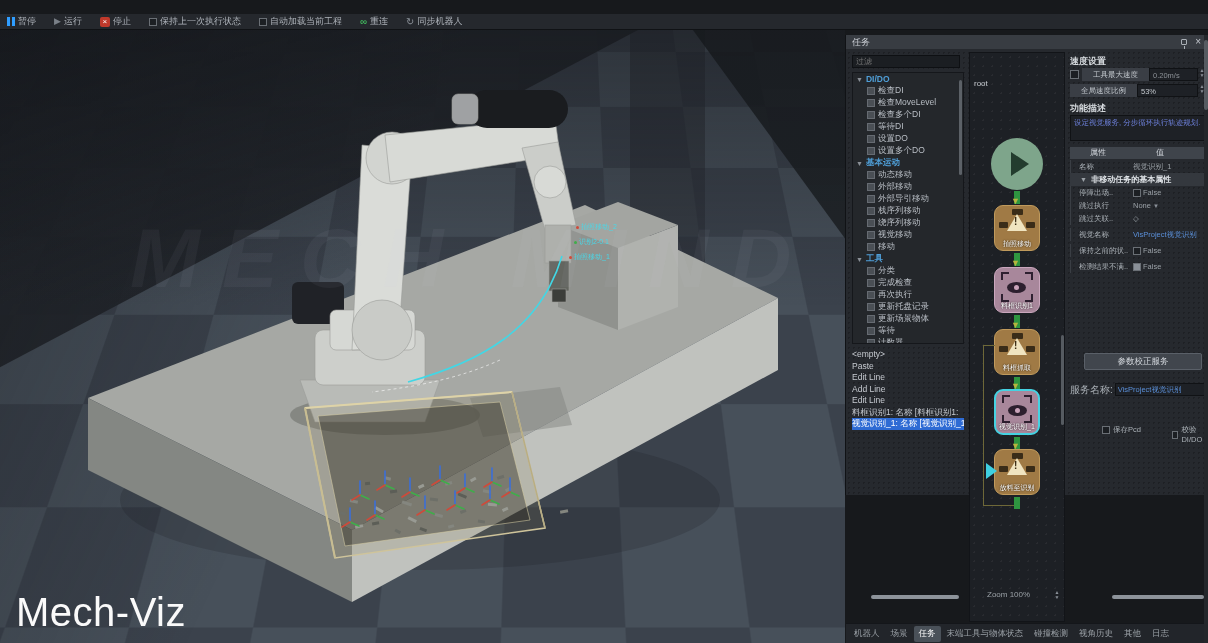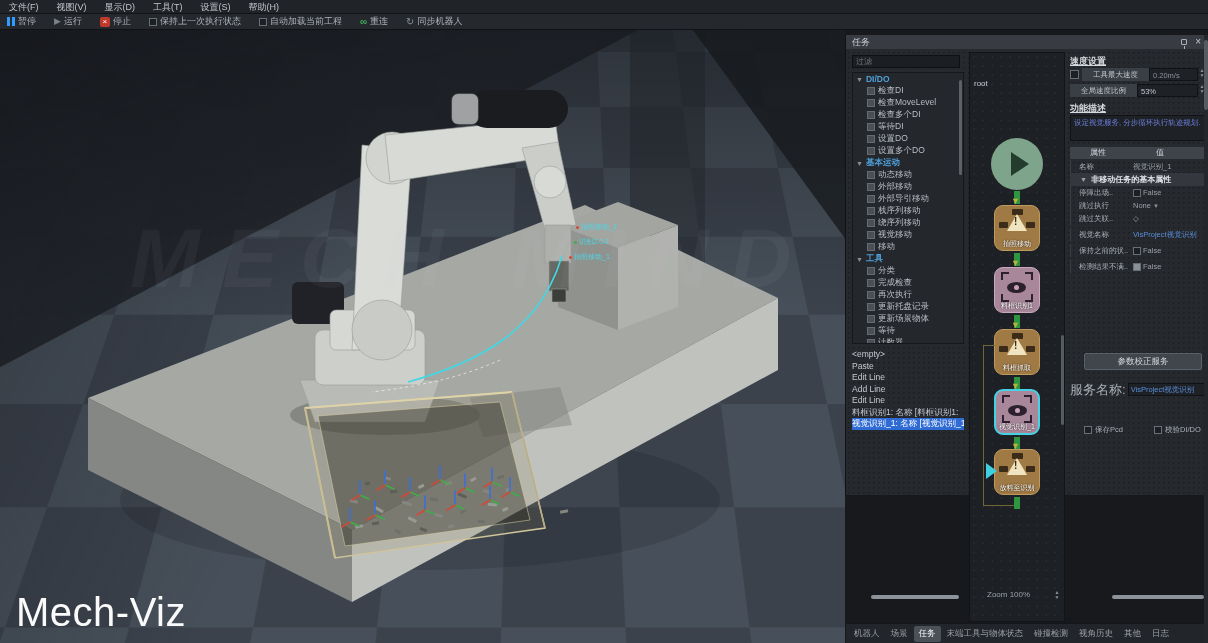--- a/index.html
+++ b/index.html
@@ -112,21 +112,21 @@
     border-left:11px solid #3fd0e0; border-top:8px solid transparent; border-bottom:8px solid transparent; }
   #flow-scroll { position:absolute; left:215px; top:300px; width:3px; height:90px; background:#565b61; border-radius:2px; }
   #zoom-label { position:absolute; left:141px; top:555px; font-size:8px; color:#9aa0a6; }
   .stepper { position:absolute; width:8px; font-size:5px; color:#8a9098; line-height:5px; text-align:center; }
   #zoom-stepper { left:207px; top:555px; }
   .hscroll { position:absolute; top:560px; height:4px; background:#8d939a; border-radius:2px; }
   #hscroll-a { left:25px; width:88px; }
   #hscroll-c { left:266px; width:92px; }
 
   
-  .c-header { position:absolute; font-size:9px; font-weight:bold; color:#d6dade;text-decoration:underline; }
+  .c-header { position:absolute; font-size:9px; font-weight:bold; color:#d6dade; }
   .spd-row { position:absolute; left:224px; width:136px; height:13px; display:flex; }
   .spd-chk { width:9px; height:9px; border:1px solid #6a6f75; background:#1c1f23; margin:2px 3px 0 0; flex:none; }
   .spd-label { background:#3a3e45; color:#c2c7cd; font-size:7.5px; line-height:13px; padding:0 11px; white-space:nowrap; overflow:hidden; }
   .spd-val { background:#1e2126; color:#8b9096; font-size:7.5px; line-height:13px; padding:0 3px; flex:1; border:1px solid #101215; }
   #desc-box { position:absolute; left:224px; top:80px; width:136px; height:26px; background:#1e2126;
     border:1px solid #101215; font-size:7.5px; color:#6c7fd8; padding:2px 3px; line-height:10px; }
   #prop-head { position:absolute; left:224px; top:112px; width:136px; height:12px; display:flex; background:#3f444b; }
   #prop-head div { font-size:8px; color:#d0d4da; line-height:12px; padding-left:20px; }
   .prow { position:absolute; left:224px; width:136px; height:13px; display:flex; align-items:center;
     border-left:1px solid #3a3e44; }
@@ -134,49 +134,41 @@
   .pval { font-size:7.5px; color:#9aa0a6; display:flex; align-items:center; gap:2px; }
   .pchk { width:8px; height:8px; border:1px solid #6a6f75; background:#1c1f23; }
   .pchk.fill { background:#8a9098; }
   .pgroup { position:absolute; left:224px; width:136px; height:13px; background:#34383e;
     font-size:8px; font-weight:bold; color:#e0e4e8; line-height:13px; padding-left:10px; }
   .pgroup .caret { color:#9aa0a6; font-size:7px; margin-right:2px; }
   .pval.blue, .blue { color:#5a8fd8; }
   #calib-btn { position:absolute; left:238px; top:318px; width:118px; height:17px; background:#41464d;
     border:1px solid #5a6068; color:#d5d9de; font-size:8.5px; text-align:center; line-height:15px; border-radius:2px; }
   #service-row { position:absolute; left:224px; top:348px; width:136px; height:13px; display:flex; align-items:center; }
-  #service-label { font-size:13px; color:#aab0b6; flex:none; }
+  #service-label { font-size:10px; color:#aab0b6; flex:none; }
   #service-val { background:#1e2126; border:1px solid #101215; color:#5a8fd8; font-size:7.5px; line-height:11px;
     padding:0 2px; margin-left:2px; flex:1; white-space:nowrap; overflow:hidden; }
-  .cbox-row { position:absolute; top:390px; display:flex; align-items:center; gap:3px; }
+  .cbox-row { position:absolute; top:390px; display:flex; align-items:center; gap:3px;margin-left:18px; }
   .cbox-row .lbl { font-size:7.5px; color:#aab0b6; }
 
   
   #tabs { position:absolute; left:0; top:588px; width:363px; height:20px; background:#22252a;
     border-top:1px solid #14161a; display:flex; align-items:center; padding-left:3px; gap:1px; }
   .tab { font-size:8.5px; color:#9aa0a6; padding:2px 5px; white-space:nowrap; }
   .tab.active { background:#4a5159; color:#fff; border-radius:2px; }
 
   
   #win-scroll { position:absolute; right:0; top:35px; width:4px; height:608px; background:#24272b; }
   #win-scroll-thumb { position:absolute; right:0; top:5px; width:4px; height:70px; background:#565b61; border-radius:2px; }
 </style>
 </head>
 <body>
 
 <div id="app">
 
-  <div id="menubar">
-    <span class="menu-item">文件(F)</span>
-    <span class="menu-item">视图(V)</span>
-    <span class="menu-item">显示(D)</span>
-    <span class="menu-item">工具(T)</span>
-    <span class="menu-item">设置(S)</span>
-    <span class="menu-item">帮助(H)</span>
-  </div>
 
   <div id="toolbar">
     <span class="tbtn">
       <span class="ic-pause"></span>
       <span>暂停</span>
       </span>
     <span class="tbtn">
       <span class="ic-play">▶</span>
       <span>运行</span>
       </span>

